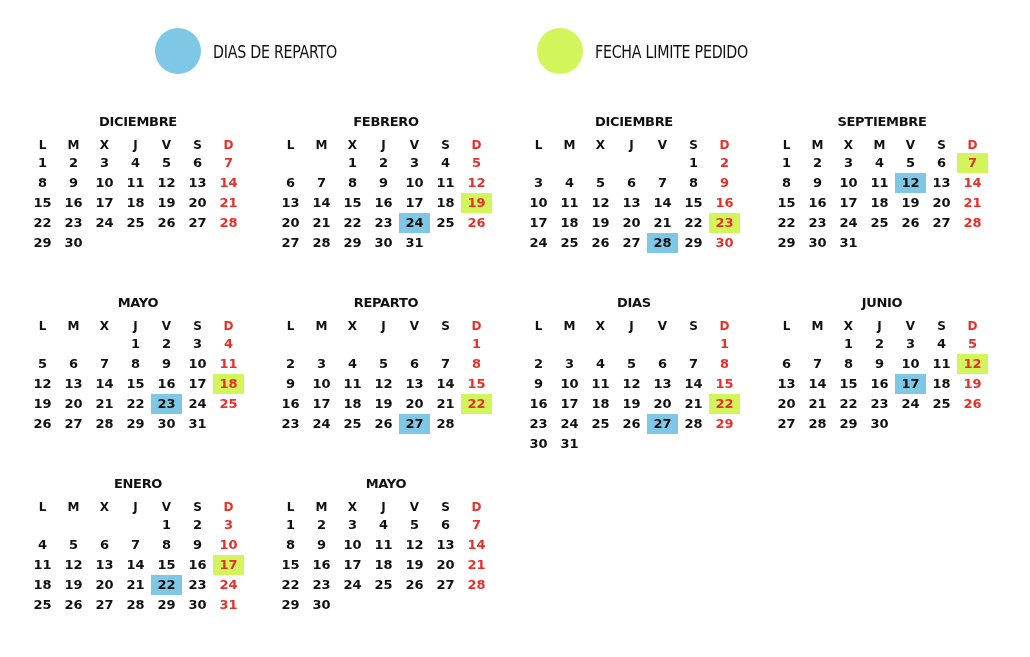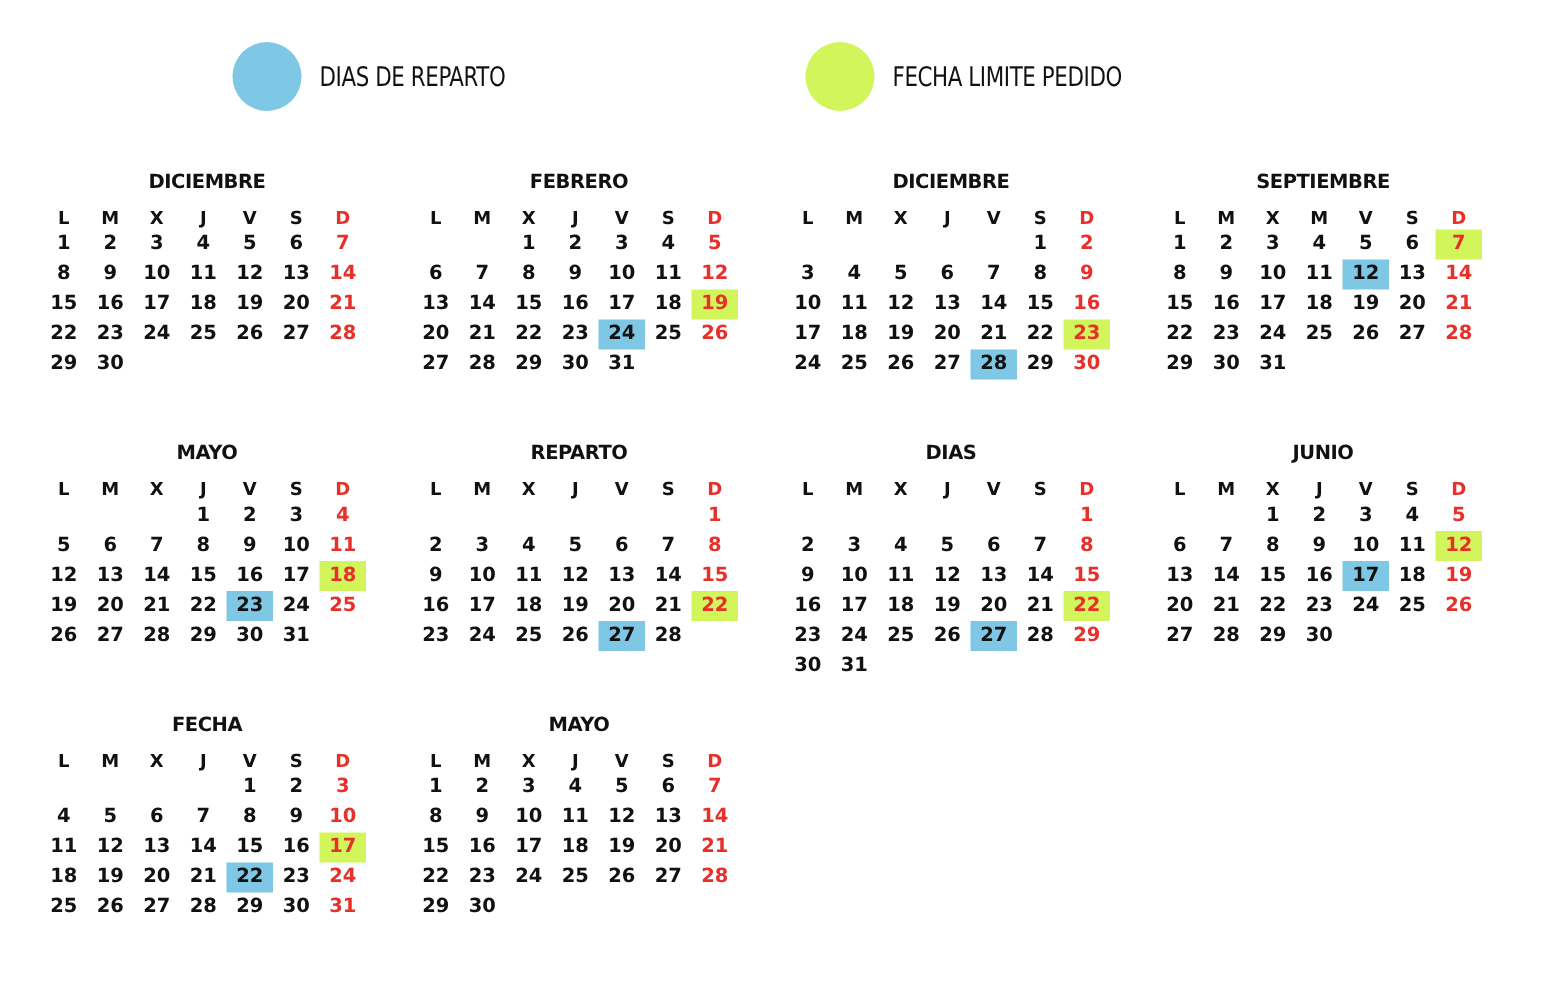--- a/index.html
+++ b/index.html
@@ -364,21 +364,21 @@
         <div class="cell" style="left: 124px; top: 78px;">24</div>
         <div class="cell" style="left: 155px; top: 78px;">25</div>
         <div class="cell sun" style="left: 186px; top: 78px;">26</div>
         <div class="cell" style="left: 0px; top: 98px;">27</div>
         <div class="cell" style="left: 31px; top: 98px;">28</div>
         <div class="cell" style="left: 62px; top: 98px;">29</div>
         <div class="cell" style="left: 93px; top: 98px;">30</div>
       </div>
     </div>
     <div class="month" style="left: 27px; top: 476px;">
-      <div class="month-title">FECHA</div>
+      <div class="month-title">ENERO</div>
       <div class="grid">
         <div class="cell hdr" style="left: 0px; top: 0px;">L</div>
         <div class="cell hdr" style="left: 31px; top: 0px;">M</div>
         <div class="cell hdr" style="left: 62px; top: 0px;">X</div>
         <div class="cell hdr" style="left: 93px; top: 0px;">J</div>
         <div class="cell hdr" style="left: 124px; top: 0px;">V</div>
         <div class="cell hdr" style="left: 155px; top: 0px;">S</div>
         <div class="cell hdr sun" style="left: 186px; top: 0px;">D</div>
         <div class="cell" style="left: 124px; top: 18px;">1</div>
         <div class="cell" style="left: 155px; top: 18px;">2</div>

